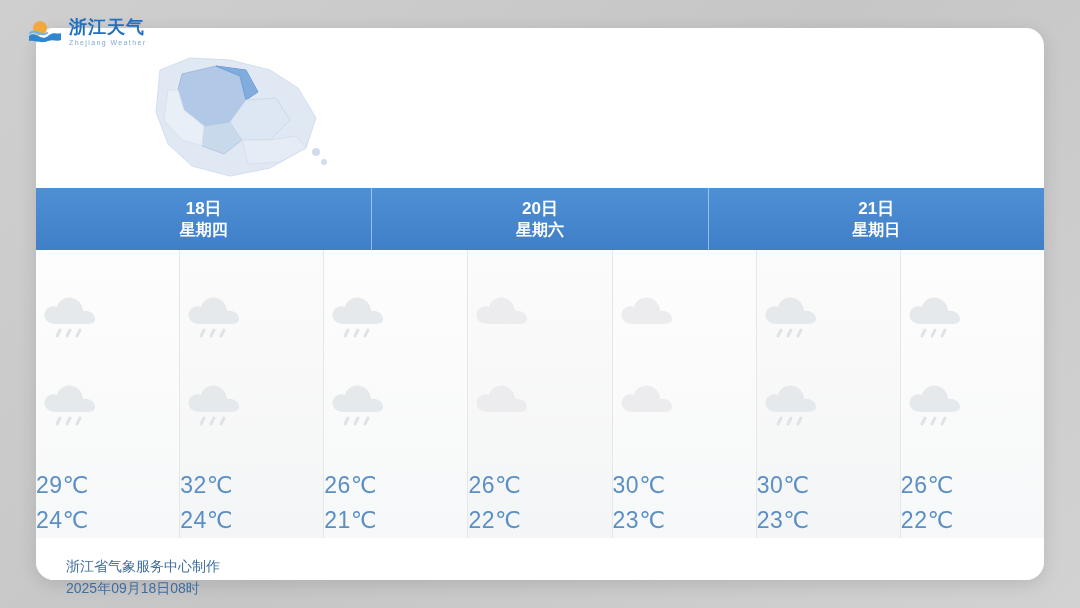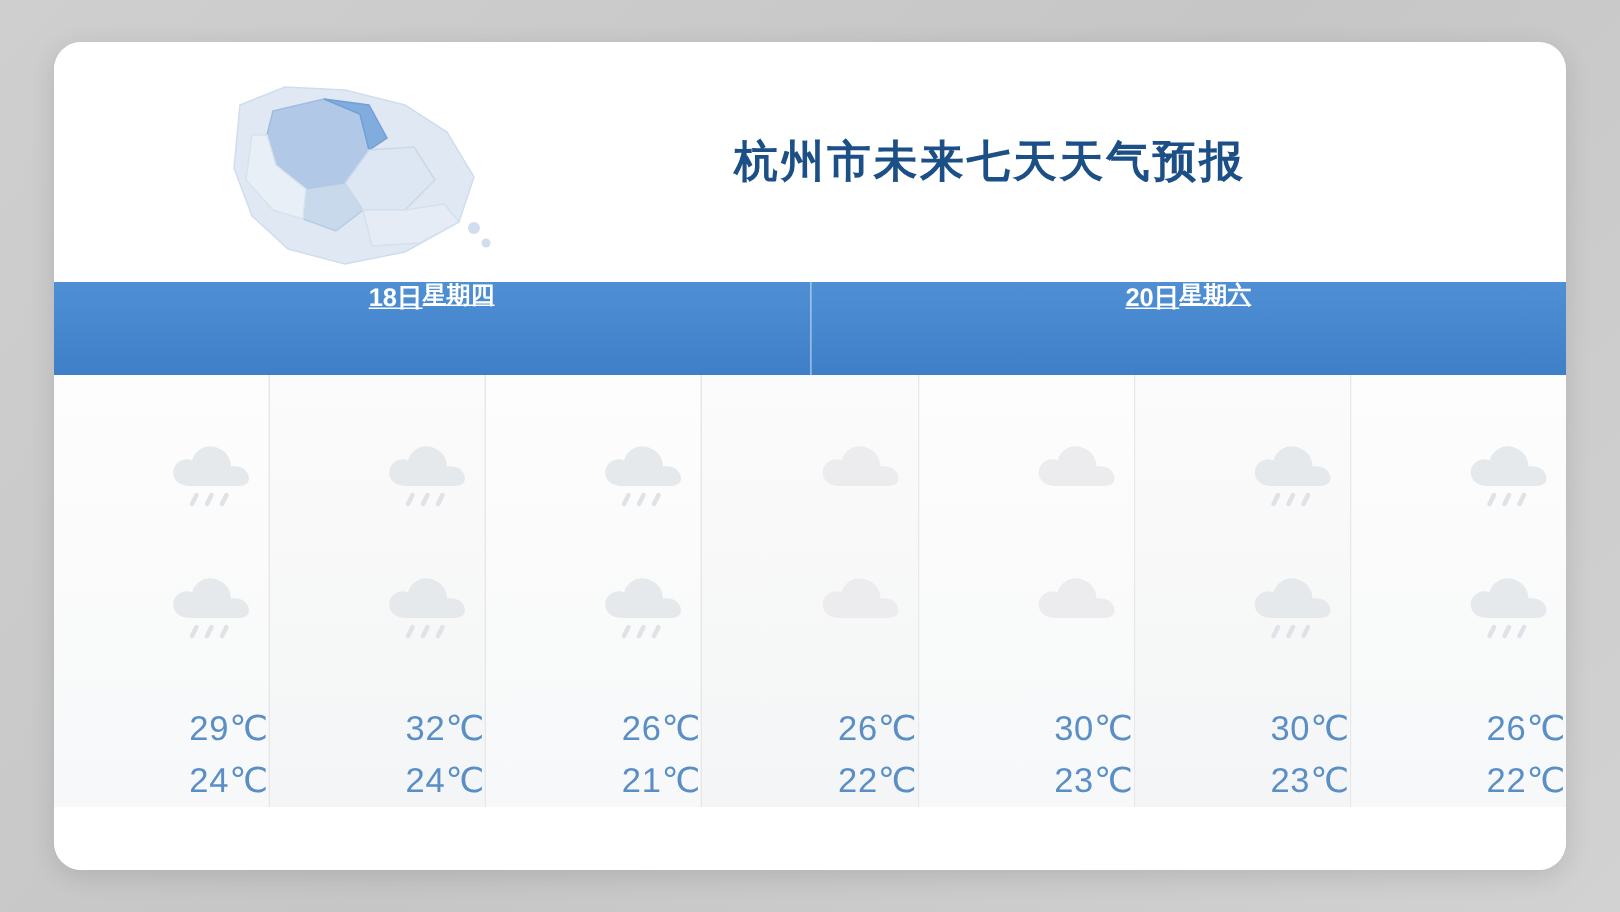--- a/index.html
+++ b/index.html
@@ -130,26 +130,25 @@
     width: 1008px;
     height: 62px;
     display: flex;
     z-index: 6;
   }
   .header-cell {
     flex: 1 1 0;
     background: linear-gradient(180deg, #4f8fd4 0%, #3f7fc8 100%);
     color: #ffffff;
     display: flex;
-    flex-direction: row;
-    align-items: flex-start;
+    flex-direction: column;
+    align-items: center;
     justify-content: center;
     border-right: 1px solid rgba(255,255,255,0.45);
     line-height: 1.25;
-    text-decoration: underline;
   }
   .header-cell:last-child { border-right: none; }
   .header-cell .d-date { font-size: 17px; font-weight: bold; }
   .header-cell .d-week { font-size: 16px; font-weight: bold; }
 
   
   .cols {
     position: absolute;
     left: 36px;
     top: 250px;
@@ -158,21 +157,21 @@
     display: flex;
     z-index: 6;
   }
   .col {
     flex: 1 1 0;
     position: relative;
     background: linear-gradient(180deg, #fbfbfb 0%, #f4f5f6 100%);
     border-right: 1px solid #e7e7e7;
     display: flex;
     flex-direction: column;
-    align-items: flex-end;
+    align-items: flex-start;
   }
   .col:nth-child(odd) {
     background: linear-gradient(180deg, #fdfdfd 0%, #f7f8f9 100%);
   }
   .col:last-child { border-right: none; }
   .icon-slot {
     height: 88px;
     display: flex;
     align-items: center;
     justify-content: center;
@@ -205,48 +204,64 @@
 </head>
 <body>
 
 <div class="stage">
 
   <div class="card">
     <div class="notch"></div>
     <div class="card-body"></div>
   </div>
 
+  <div class="logo">
+    <span class="logo-mark">
+      <svg width="34" height="26" viewBox="0 0 34 26" class="cloud-svg">
+        <circle cx="12" cy="9" r="7" fill="#f2a93b"></circle>
+        <path d="M1 17 C7 11, 13 23, 20 17 C26 12, 30 16, 33 14 L33 21 C29 23, 25 20, 20 22 C13 25, 7 21, 1 22 Z" fill="#2f86d0"></path>
+        <path d="M2 14 C8 9, 13 19, 19 14" stroke="#6fb6e8" stroke-width="2" fill="none" stroke-linecap="round"></path>
+      </svg>
+    </span>
+    <span class="logo-text-wrap">
+      <span class="logo-cn">浙江天气</span>
+      <span class="logo-en">Zhejiang  Weather</span>
+    </span>
+  </div>
 
   <span class="map">
     <svg width="220" height="150" viewBox="0 0 220 150">
       <g>
         <path d="M40 30 L70 18 L110 20 L150 30 L178 48 L196 78 L186 108 L150 128 L110 136 L72 126 L48 104 L36 72 Z" fill="#dfe8f3" stroke="#cfdcec" stroke-width="1"></path>
         <path d="M62 34 L96 26 L120 36 L126 60 L110 82 L84 86 L64 70 L58 50 Z" fill="#adc7e6" stroke="#9ab8dd" stroke-width="1"></path>
         <path d="M96 26 L126 30 L138 52 L126 60 L120 36 Z" fill="#7aa9dd" stroke="#6b9cd4" stroke-width="1"></path>
         <path d="M84 86 L110 82 L122 100 L104 114 L82 106 Z" fill="#c6d7ec" stroke="#b4c9e3" stroke-width="1"></path>
         <path d="M126 60 L156 58 L170 80 L150 100 L122 100 L110 82 Z" fill="#dbe6f3" stroke="#c8d6e8" stroke-width="1"></path>
         <path d="M150 100 L176 96 L186 108 L160 122 L128 124 L122 100 Z" fill="#e4ecf6" stroke="#d2dfee" stroke-width="1"></path>
         <path d="M48 50 L58 50 L64 70 L84 86 L82 106 L62 100 L44 80 Z" fill="#e8eff7" stroke="#d6e1ee" stroke-width="1"></path>
         <circle cx="196" cy="112" r="4" fill="#cfdcec"></circle>
         <circle cx="204" cy="122" r="3" fill="#cfdcec"></circle>
       </g>
     </svg>
   </span>
 
-  <div class="title">杭州市未来七天天气预报</div>
 
   <div class="header-row">
     <div class="header-cell">
       <span class="d-date">18日</span>
       <span class="d-week">星期四</span>
     </div>
     <div class="header-cell">
       <span class="d-date">20日</span>
       <span class="d-week">星期六</span>
     </div>
+    <div class="header-cell">
+      <span class="d-date">21日</span>
+      <span class="d-week">星期日</span>
+    </div>
   </div>
 
   <div class="cols">
 
     <div class="col">
       <div class="icon-slot first">
         <svg width="72" height="60" viewBox="0 0 72 60" class="cloud-svg">
           <path d="M20 38 C11 38 7 32 9 26 C11 21 17 19 21 21 C23 13 32 9 39 13 C44 15 47 20 47 25 C54 24 59 28 59 33 C59 37 55 38 51 38 Z" fill="#e6e9ec"></path>
           <path d="M24 44 l-3 6" stroke="#dfe3e7" stroke-width="3" stroke-linecap="round"></path>
           <path d="M34 44 l-3 6" stroke="#dfe3e7" stroke-width="3" stroke-linecap="round"></path>
@@ -388,14 +403,18 @@
         </svg>
       </div>
       <div class="temps">
         <div class="temp">26℃</div>
         <div class="temp">22℃</div>
       </div>
     </div>
 
   </div>
 
+  <div class="footer">
+    <div>浙江省气象服务中心制作</div>
+    <div>2025年09月18日08时</div>
+  </div>
 
 </div>
 
 </body></html>

